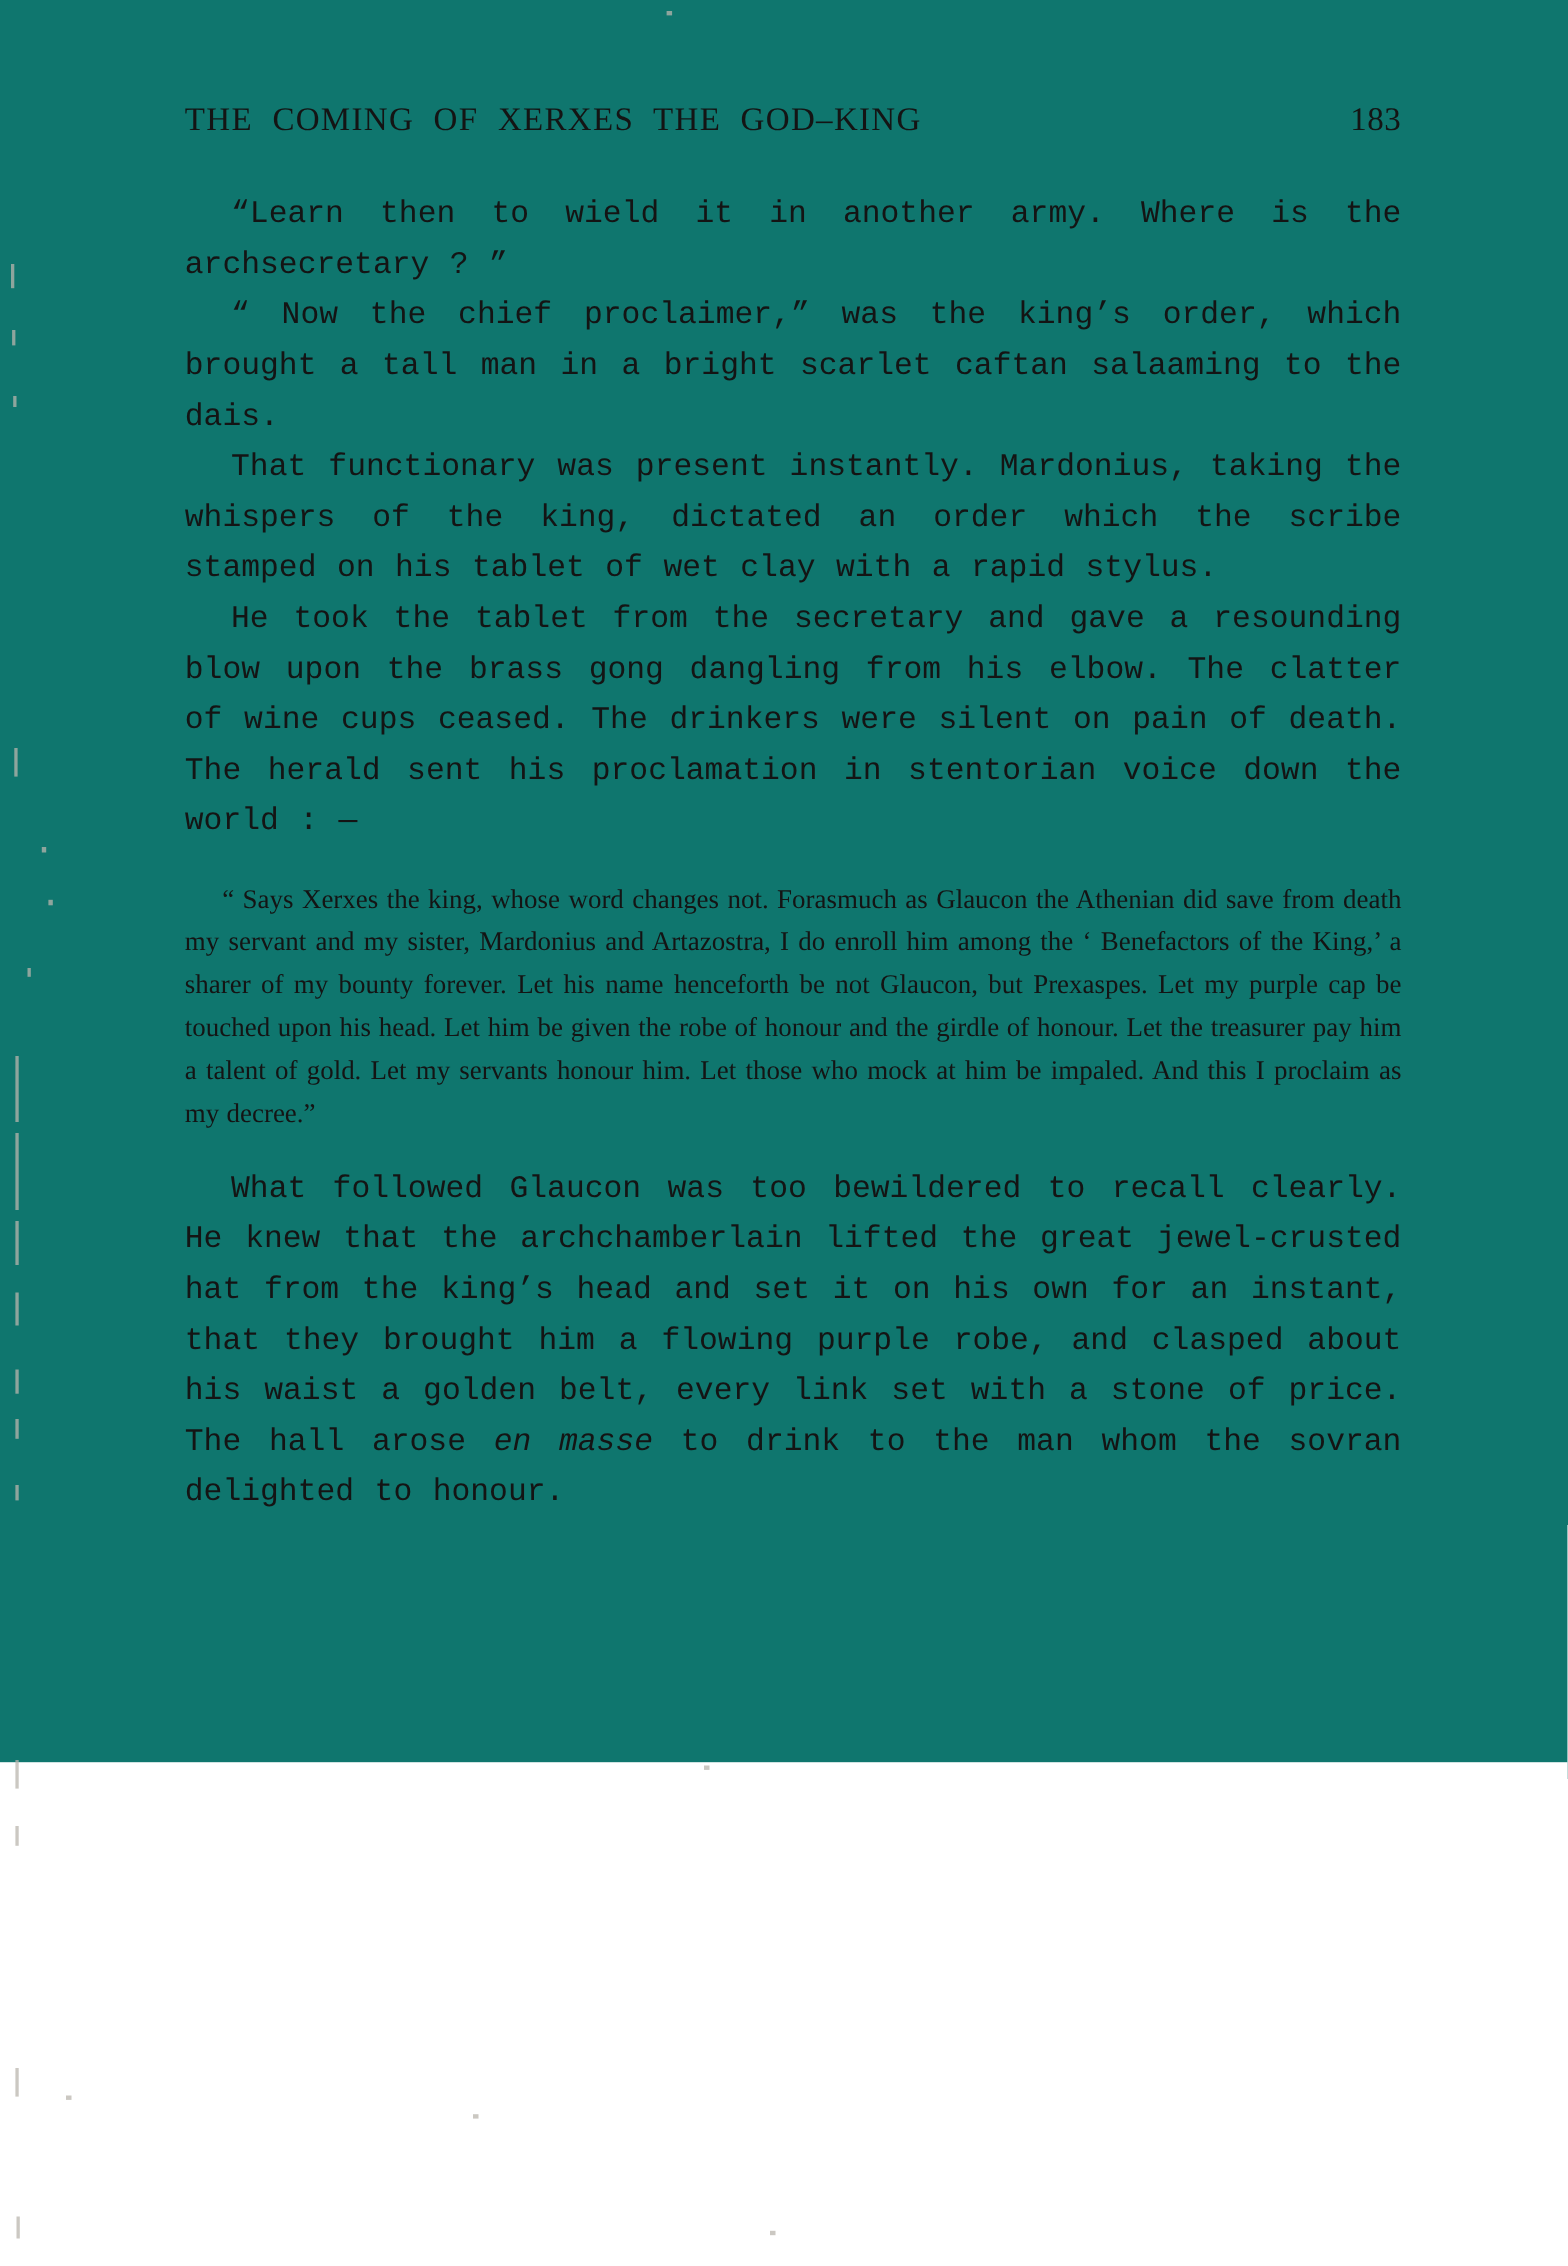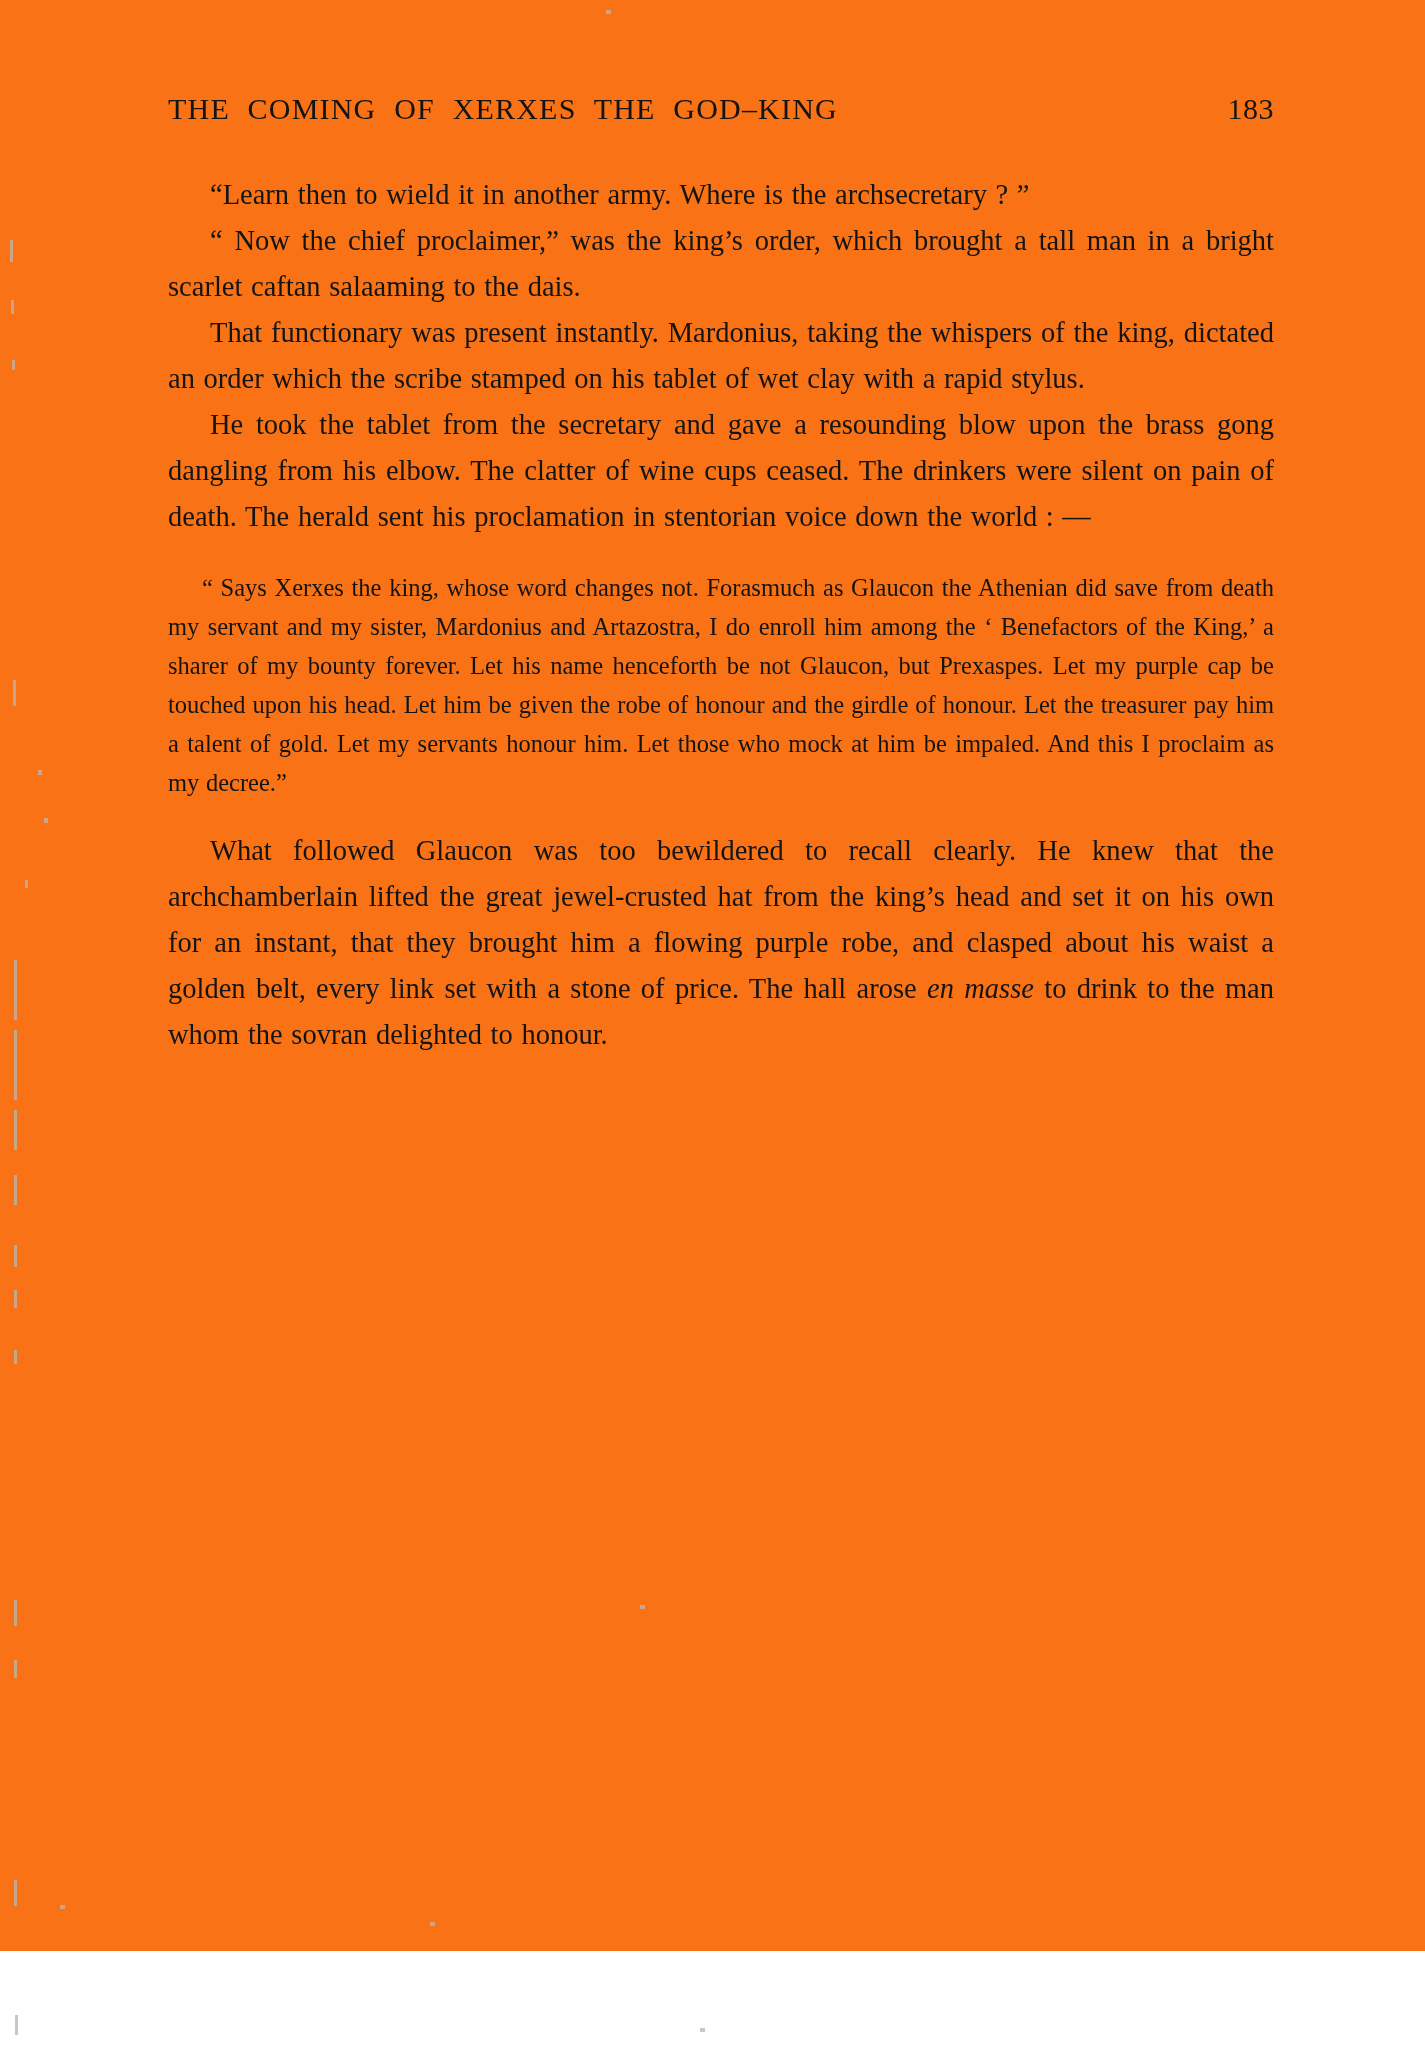--- a/index.html
+++ b/index.html
@@ -13,22 +13,22 @@
     font-family: "Liberation Serif", serif;
     color: #141414;
     position: relative;
     overflow: hidden;
   }
   .page {
     position: absolute;
     left: 0;
     top: 0;
     width: 1425px;
-    height: 1951px;
-    background: #f97316;
+    height: 1602px;
+    background: #0f766e;
   }
   .content {
     position: absolute;
     left: 168px;
     top: 92px;
     width: 1106px;
   }
   .running-head {
     display: flex;
     justify-content: space-between;
@@ -49,20 +49,21 @@
     margin: 0;
     text-align: justify;
     text-justify: inter-word;
     font-size: 28.5px;
     line-height: 46px;
     text-indent: 42px;
     hyphens: manual;
   }
   p.body-main {
     word-spacing: 1.5px;
+    font-family: Liberation Mono, monospace;
   }
   .quote-block {
     margin-top: 28px;
     margin-bottom: 4px;
     font-size: 24.5px;
     line-height: 39px;
   }
   .quote-block p {
     font-size: 24.5px;
     line-height: 39px;

